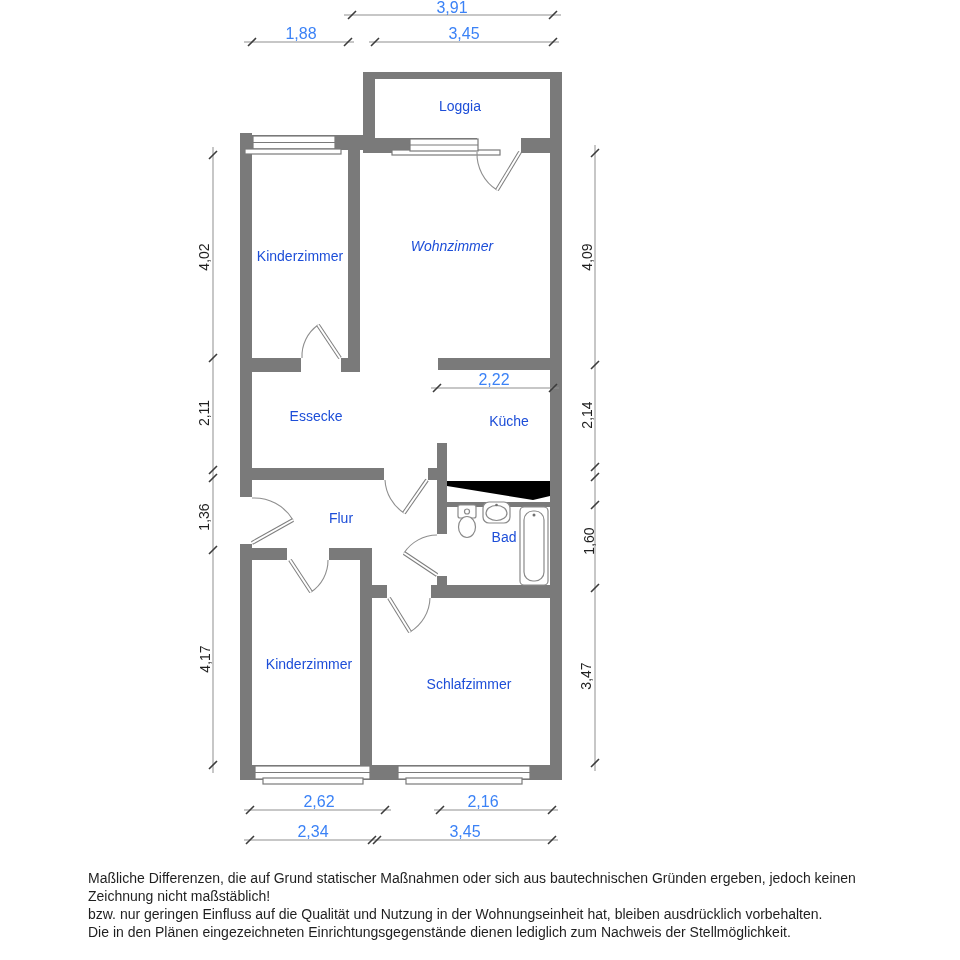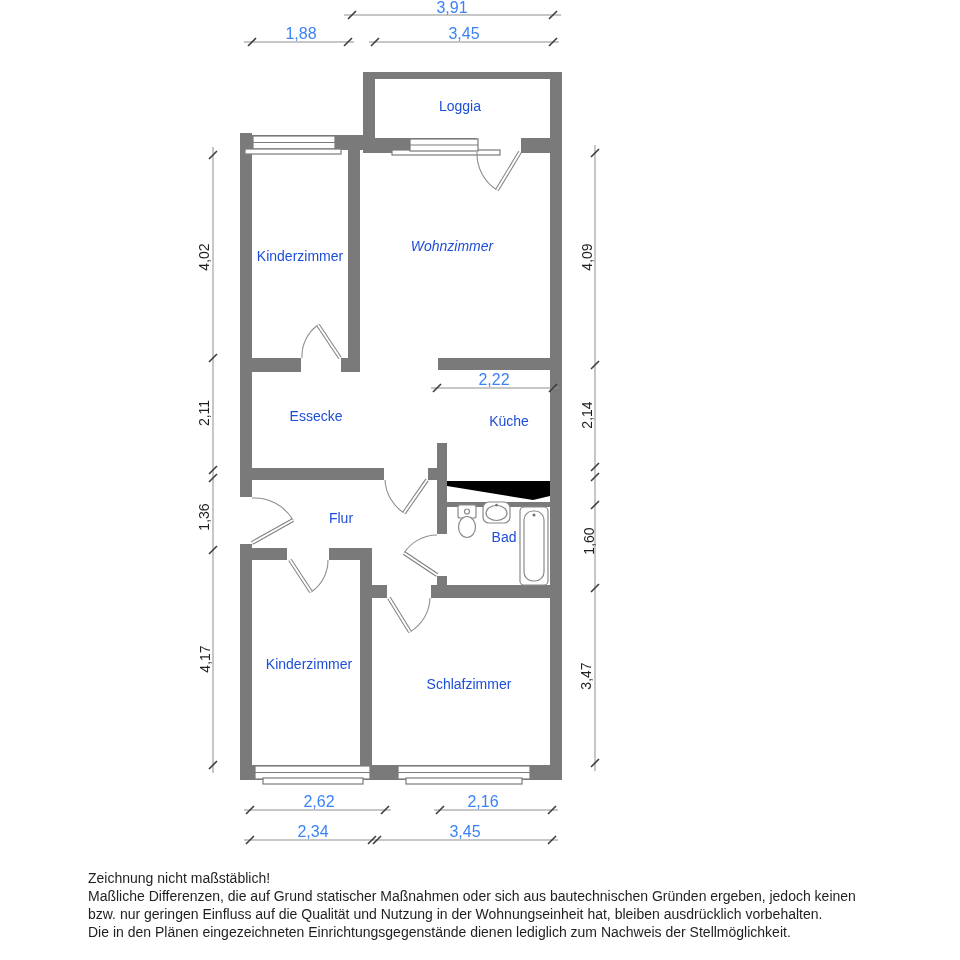--- a/index.html
+++ b/index.html
@@ -205,19 +205,19 @@
   <div class="dim-v" style="left:586px;top:676px;">3,47</div>
 
   <div class="dim-h" style="left:494px;top:380px;">2,22</div>
 
   <div class="dim-h" style="left:319px;top:802px;">2,62</div>
   <div class="dim-h" style="left:483px;top:802px;">2,16</div>
   <div class="dim-h" style="left:313px;top:832px;">2,34</div>
   <div class="dim-h" style="left:465px;top:832px;">3,45</div>
 
   <div id="footer">
+    <p>Maßliche Differenzen, die auf Grund statischer Maßnahmen oder sich aus bautechnischen Gründen ergeben, jedoch keinen</p>
     <p>Zeichnung nicht maßstäblich!</p>
-    <p>Maßliche Differenzen, die auf Grund statischer Maßnahmen oder sich aus bautechnischen Gründen ergeben, jedoch keinen</p>
     <p>bzw. nur geringen Einfluss auf die Qualität und Nutzung in der Wohnungseinheit hat, bleiben ausdrücklich vorbehalten.</p>
     <p class="gap">Die in den Plänen eingezeichneten Einrichtungsgegenstände dienen lediglich zum Nachweis der Stellmöglichkeit.</p>
   </div>
 
 </div>
 
 </body></html>

